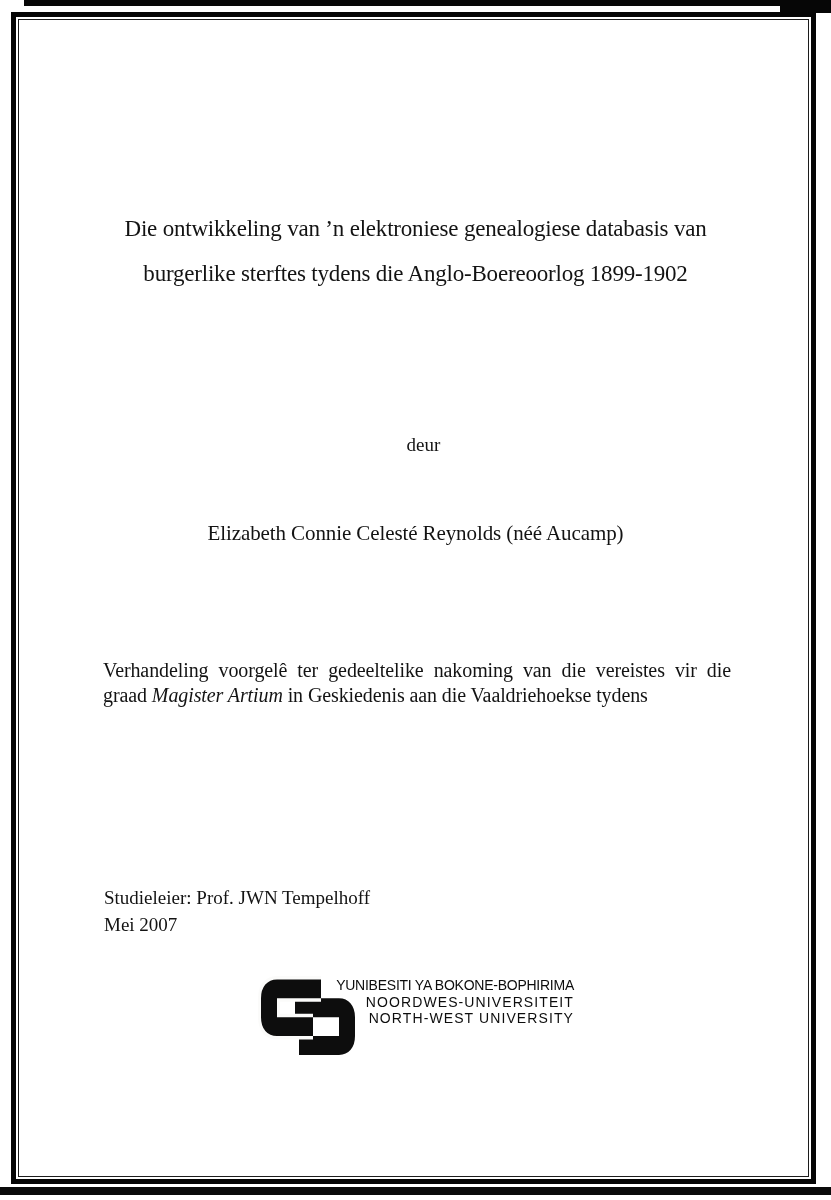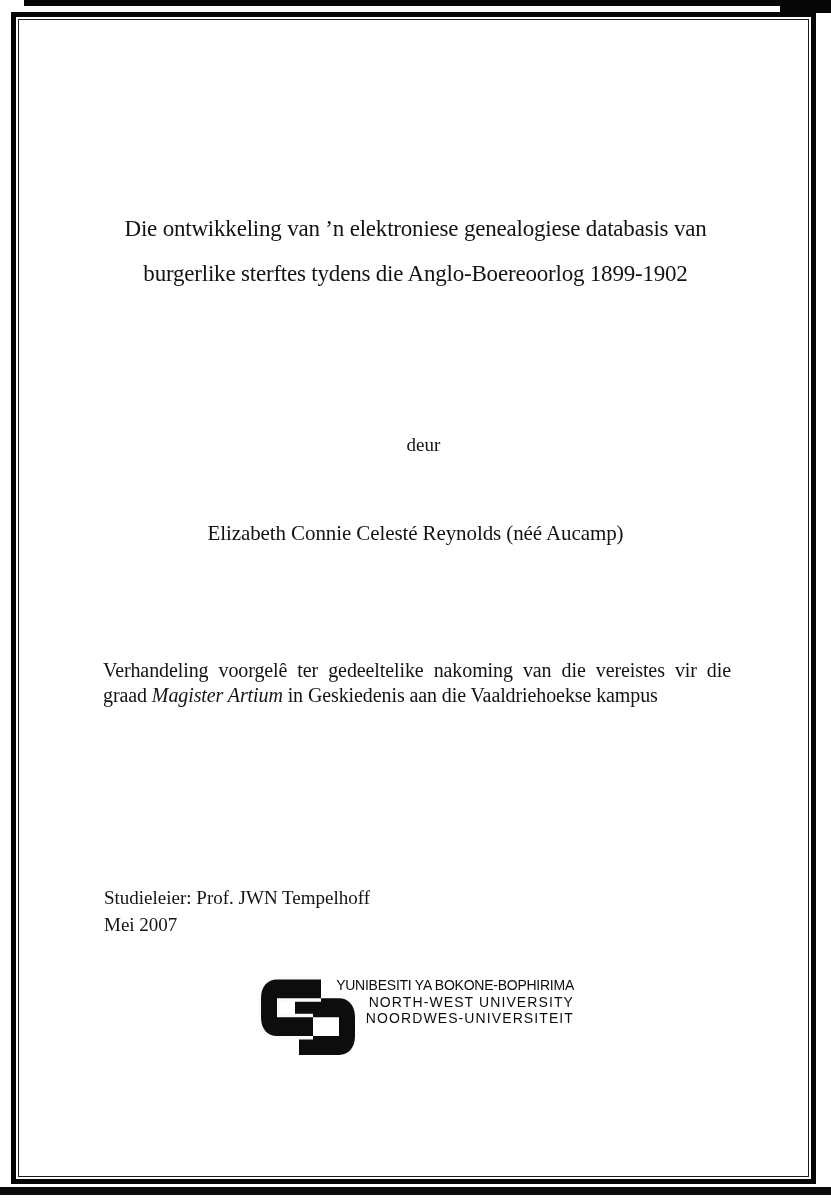--- a/index.html
+++ b/index.html
@@ -90,36 +90,36 @@
     <div>Die ontwikkeling van ’n elektroniese genealogiese databasis van</div>
     <div>burgerlike sterftes tydens die Anglo-Boereoorlog 1899-1902</div>
   </div>
 
   <div class="byline">deur</div>
 
   <div class="author">Elizabeth Connie Celesté Reynolds (néé Aucamp)</div>
 
   <div class="declaration">
     <div class="decl-line1">Verhandeling voorgelê ter gedeeltelike nakoming van die vereistes vir die</div>
-    <div><span>graad </span><span class="italic">Magister Artium</span><span> in Geskiedenis aan die Vaaldriehoekse kampus</span></div>
+    <div><span>graad </span><span class="italic">Magister Artium</span><span> in Geskiedenis aan die Vaaldriehoekse tydens</span></div>
   </div>
 
   <div class="supervisor">
     <div>Studieleier: Prof. JWN Tempelhoff</div>
     <div>Mei 2007</div>
   </div>
 
   <svg class="logo-mark" width="102" height="92" viewBox="0 0 102 78" preserveAspectRatio="none" aria-hidden="true">
 
     <path d="M 38 32 H 82 Q 90 32 90 40 V 56 Q 90 64 82 64 H 42" fill="none" stroke="#0d0d0d" stroke-width="16" stroke-linecap="butt"></path>
 
     <path d="M 64 16 H 20 Q 12 16 12 24 V 40 Q 12 48 20 48 H 56" fill="none" stroke="#fbfbfa" stroke-width="22" stroke-linecap="butt"></path>
 
     <path d="M 64 16 H 20 Q 12 16 12 24 V 40 Q 12 48 20 48 H 56" fill="none" stroke="#0d0d0d" stroke-width="16" stroke-linecap="butt"></path>
   </svg>
 
   <div class="logo-text">
     <div class="lt-tight">YUNIBESITI YA BOKONE-BOPHIRIMA</div>
+    <div class="lt-wide">NOORDWES-UNIVERSITEIT</div>
     <div class="lt-wide">NORTH-WEST UNIVERSITY</div>
-    <div class="lt-wide">NOORDWES-UNIVERSITEIT</div>
   </div>
 
 </div>
 
 </body></html>

